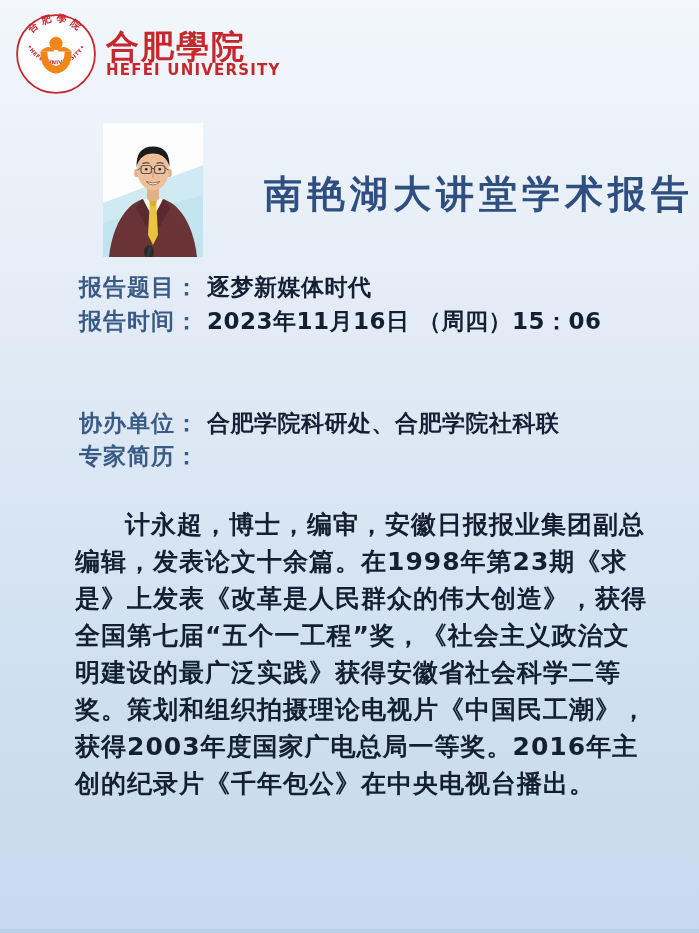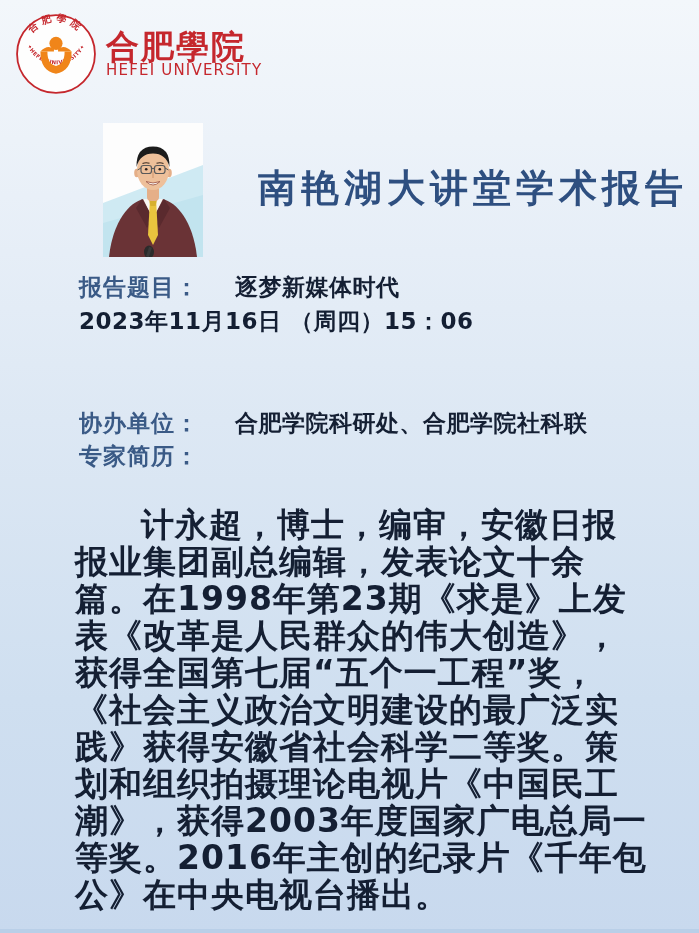--- a/index.html
+++ b/index.html
@@ -8,40 +8,40 @@
     position:relative;width:699px;height:933px;overflow:hidden;
     background:linear-gradient(180deg,#f3f7fb 0%,#ecf2f9 15%,#dde8f4 45%,#cfdff0 75%,#c8d9ee 100%);
   }
   .bottom-edge{position:absolute;left:0;bottom:0;width:100%;height:4px;background:#b9cfe8;}
 
   
   .header{position:absolute;top:13px;left:15px;display:flex;align-items:center;gap:9px;}
   .seal{width:82px;height:82px;}
   .brand{display:flex;flex-direction:column;line-height:1;}
   .brand-zh{font-size:33px;font-weight:700;color:#c5272d;letter-spacing:2px;font-family:"DejaVu Serif","Liberation Serif",serif;}
-  .brand-en{margin-top:0;font-size:15px;font-weight:400;color:#c5272d;letter-spacing:1.2px;}
+  .brand-en{margin-top:0;font-size:15px;font-weight:700;color:#c5272d;letter-spacing:1.2px;}
 
   
   .photo{position:absolute;left:103px;top:123px;width:100px;height:134px;}
   .title{
-    position:absolute;left:248px;top:153px;margin:10px;
+    position:absolute;left:248px;top:153px;margin:16px;
     font-size:38px;font-weight:700;color:#2e4f80;letter-spacing:5px;white-space:nowrap;
     font-family:"DejaVu Serif","Liberation Serif",serif;
   }
 
   
   .info{position:absolute;left:79px;top:271px;}
-  .row{height:33.8px;display:flex;align-items:center;font-size:23px;font-weight:700;white-space:nowrap;gap:28px;}
+  .row{height:33.8px;display:flex;align-items:center;font-size:23px;font-weight:700;white-space:nowrap;}
   .row .label{color:#3a5a86;margin-right:8px;letter-spacing:1px;}
   .row .value{color:#141f33;letter-spacing:0.5px;}
 
   
   .bio{
     position:absolute;left:75px;top:506px;width:574px;margin:0;
-    font-size:33px;line-height:37px;font-weight:600;color:#141f33;
+    font-size:25px;line-height:37px;font-weight:600;color:#141f33;
     text-indent:2em;letter-spacing:1px;
   }
 
   
   .welcome{
     position:absolute;left:78px;top:843px;
     font-size:30px;font-weight:700;color:#a8262b;
     letter-spacing:34px;white-space:nowrap;
   }
 </style>
@@ -118,20 +118,21 @@
   </svg>
 
   <h1 class="title">南艳湖大讲堂学术报告</h1>
 
   <section class="info">
     <div class="row">
       <span class="label">报告题目：</span>
       <span class="value">逐梦新媒体时代</span>
     </div>
     <div class="row">
+      <span class="label">报告时间：</span>
       <span class="value">2023年11月16日 （周四）15：06</span>
     </div>
     <div class="row">
     </div>
     <div class="row">
     </div>
     <div class="row">
       <span class="label">协办单位：</span>
       <span class="value">合肥学院科研处、合肥学院社科联</span>
     </div>

